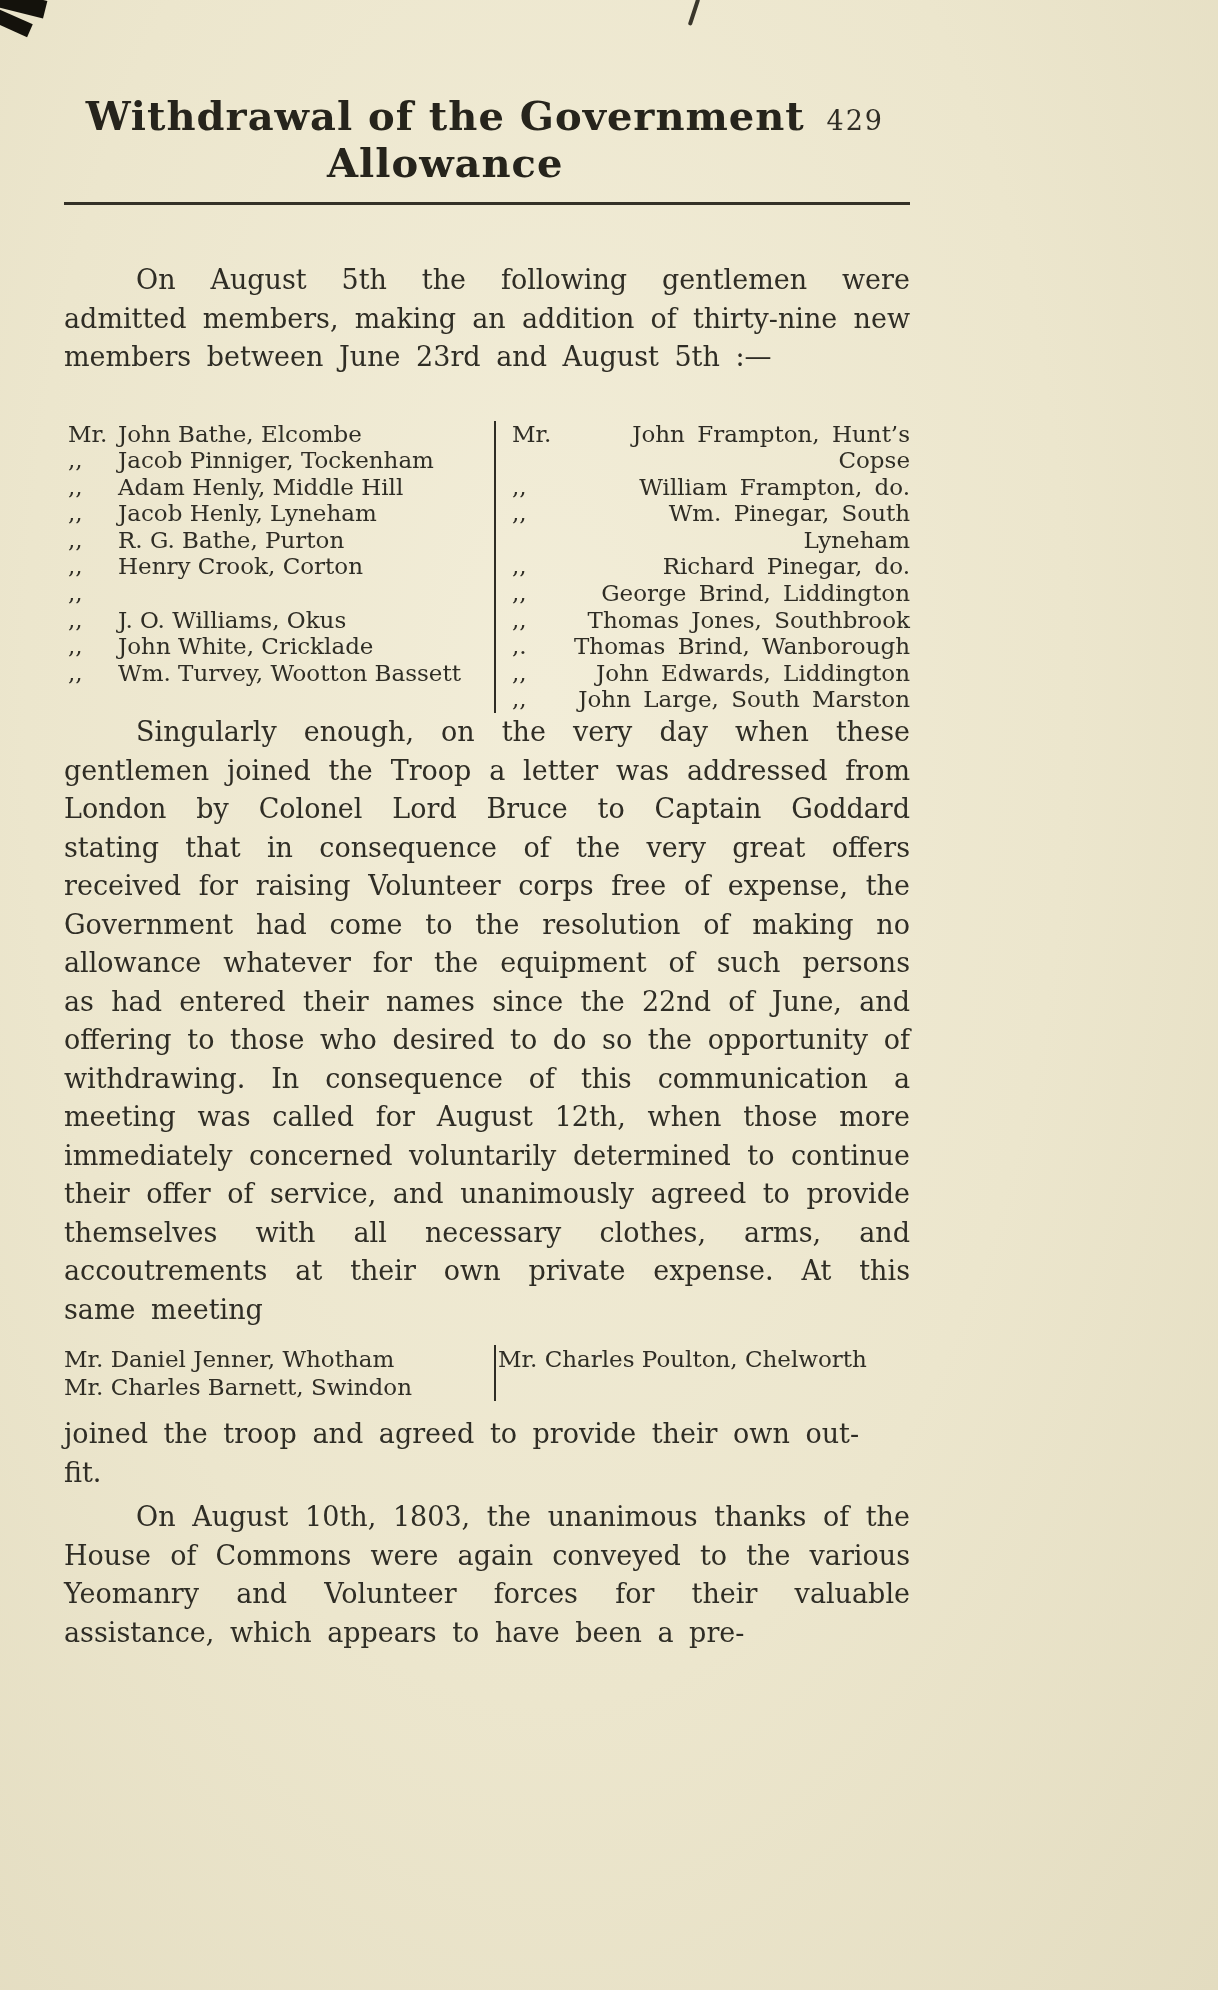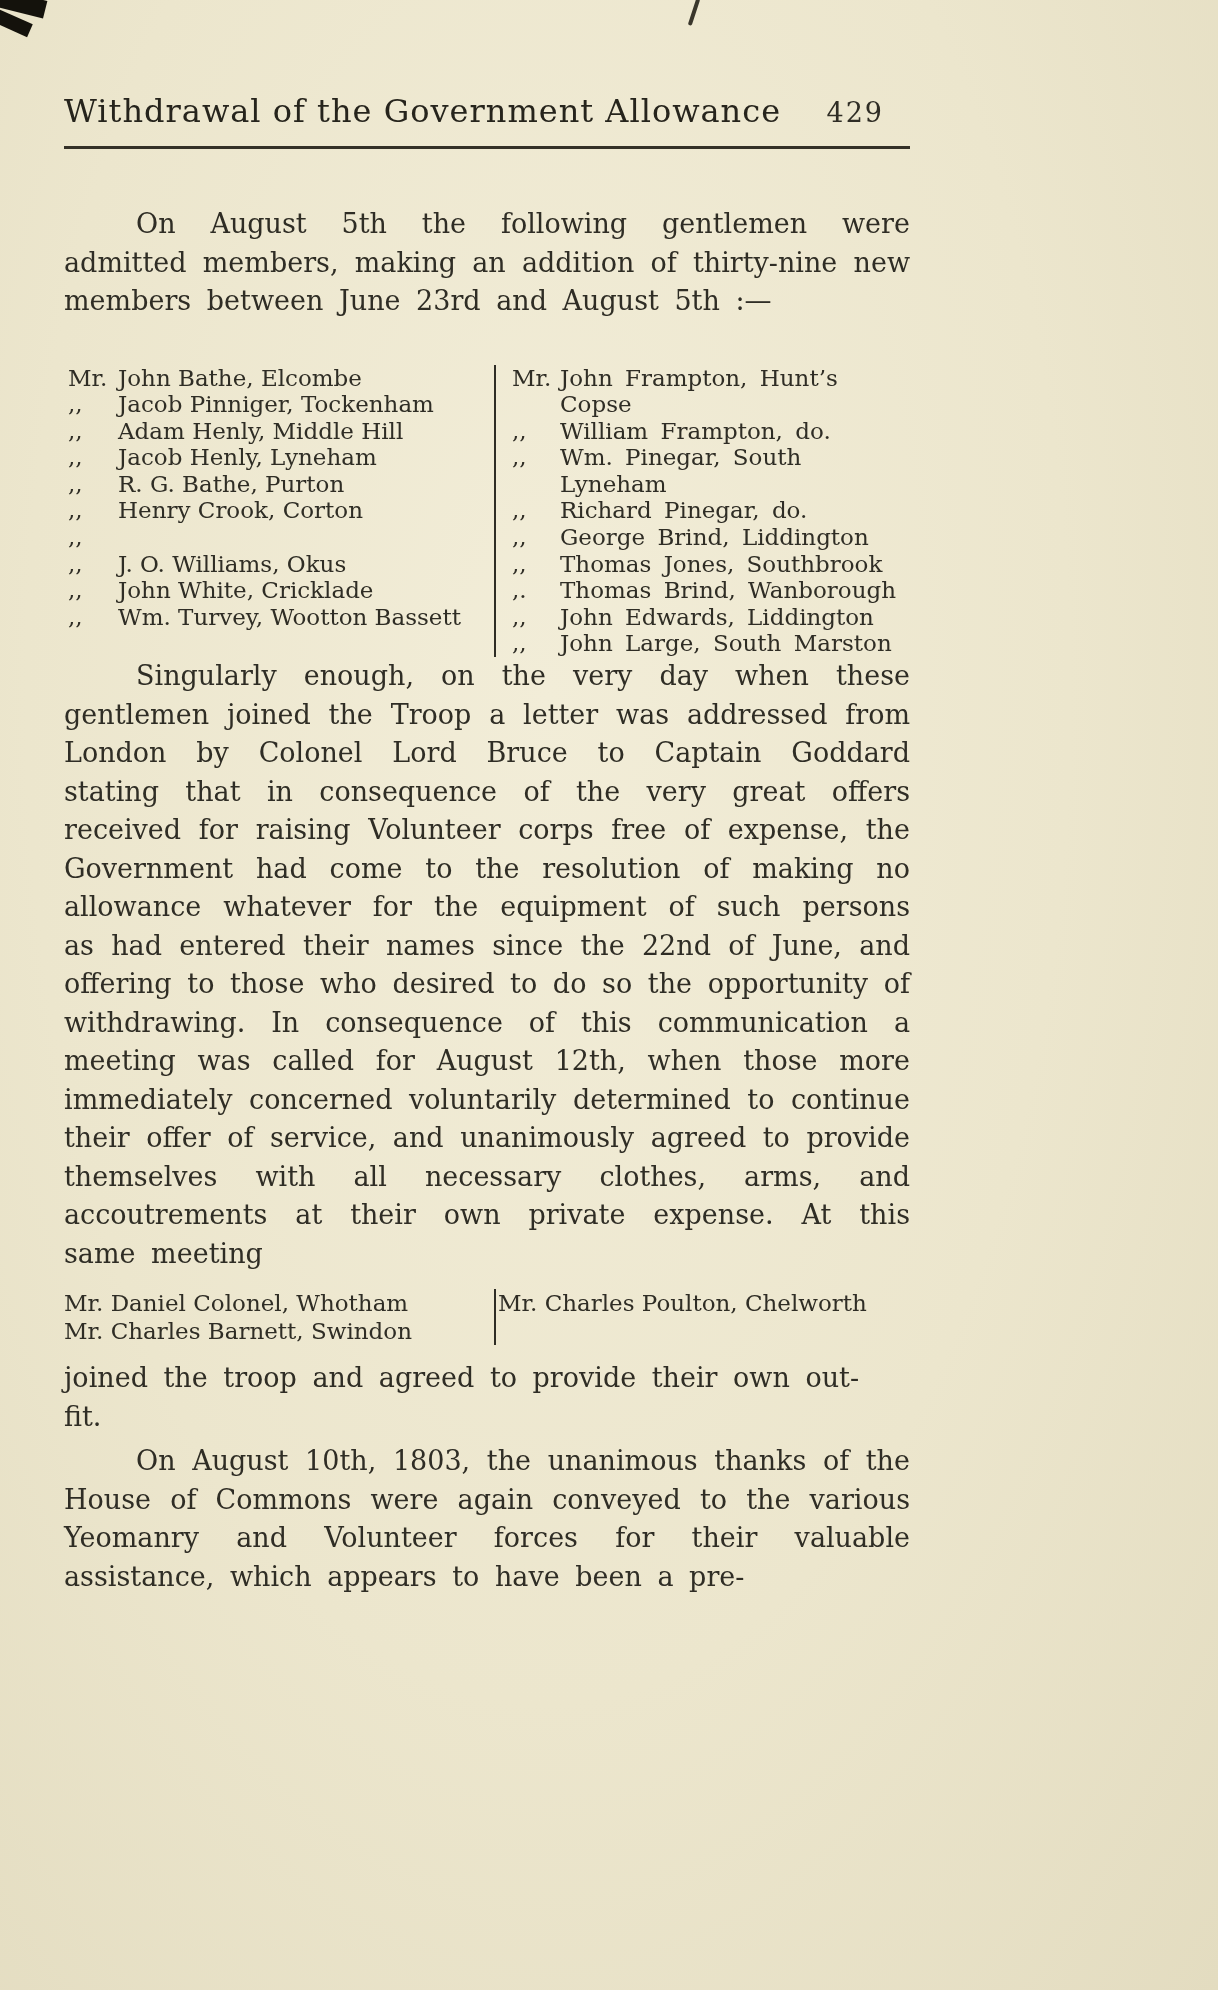--- a/index.html
+++ b/index.html
@@ -24,22 +24,23 @@
   }
   
   .mark { position: absolute; background: #14120c; }
   .mark-a { left: -10px; top: -6px; width: 56px; height: 18px; transform: rotate(14deg); }
   .mark-b { left: -16px; top: 14px; width: 48px; height: 14px; transform: rotate(24deg); }
   .mark-slash { left: 692px; top: -2px; width: 4px; height: 28px; transform: rotate(18deg); background: #3a372c; border-radius: 2px; }
 
   .header { display: flex; align-items: baseline; margin-top: 92px; }
   .title {
     flex: 1;
-    font-size: 32px;
-    font-weight: normal;
+    text-align: center;
+    font-size: 40px;
+    font-weight: bold;
     letter-spacing: 1px;
     color: #26241c;
   }
   .pagenum {
     font-size: 27px;
     letter-spacing: 2px;
     padding-right: 26px;
     color: #2f2d25;
   }
   .rule {
@@ -72,21 +73,21 @@
     flex: none;
     border-right: 2px solid #2f2d25;
     padding-right: 6px;
   }
   .memlist .colR { flex: 1; padding-left: 12px; }
   .row { display: flex; }
   .pfx { flex: none; width: 54px; padding-left: 4px; }
   .colR .pfx { width: 52px; }
   .nm { flex: 1; }
   .nm.spread { word-spacing: 20px; }
-  .colR .nm { word-spacing: 5px; }
+  .colR .nm { word-spacing: 5px; text-align: right; }
 
   .joiners {
     display: flex;
     margin-top: 16px;
     font-size: 23px;
     line-height: 28px;
   }
   .joiners .colL {
     width: 432px;
     flex: none;
@@ -193,21 +194,21 @@
             <span class="nm">John Large, South Marston</span>
           </div>
       </div>
     </div>
 
     <p class="body indent para1">Singularly enough, on the very day when these gentlemen joined the Troop a letter was addressed from London by Colonel Lord Bruce to Captain Goddard stating that in consequence of the very great offers received for raising Volunteer corps free of expense, the Government had come to the resolution of making no allowance whatever for the equipment of such persons as had entered their names since the 22nd of June, and offering to those who desired to do so the opportunity of withdrawing. In consequence of this communication a meeting was called for August 12th, when those more immediately concerned voluntarily determined to continue their offer of service, and unanimously agreed to provide themselves with all necessary clothes, arms, and accoutrements at their own private expense. At this same meeting</p>
 
     <div class="joiners">
       <div class="colL">
         <div class="row">
-            <span>Mr. Daniel Colonel, Whotham</span>
+            <span>Mr. Daniel Jenner, Whotham</span>
           </div>
         <div class="row">
             <span>Mr. Charles Barnett, Swindon</span>
           </div>
       </div>
       <div class="colR">
         <div class="row">
             <span>Mr. Charles Poulton, Chelworth</span>
           </div>
       </div>

